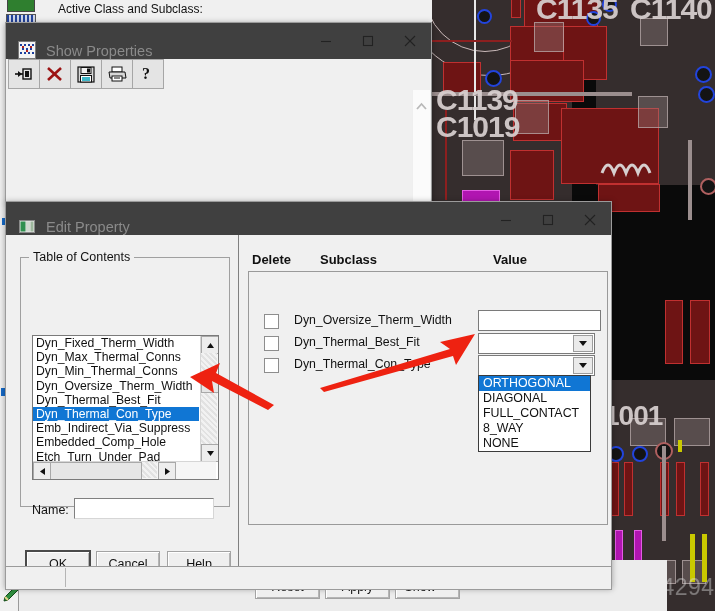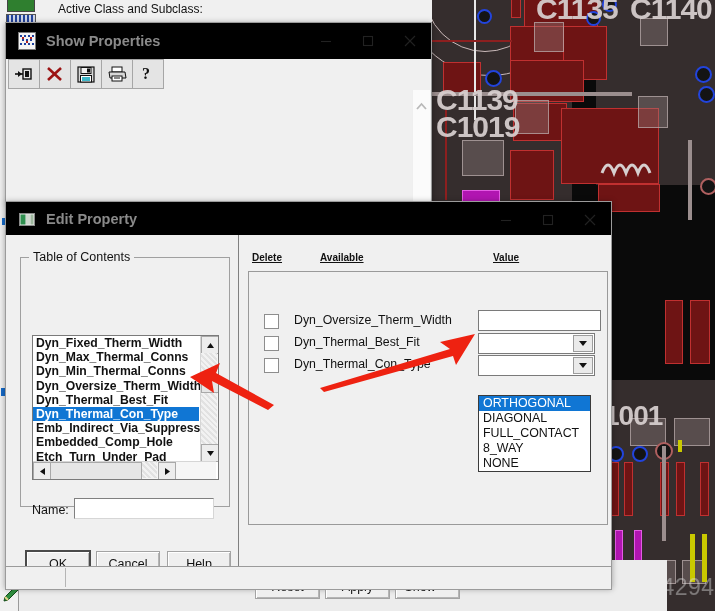--- a/index.html
+++ b/index.html
@@ -48,21 +48,21 @@
 
   
   #left-sliver{position:absolute;left:0;top:22px;width:18px;height:589px;background:#f0f0f0;border-right:1px solid #9a9a9a;}
   #left-sliver .blue{position:absolute;left:2px;top:196px;width:5px;height:7px;background:#1569c7;}
   #left-sliver .blue2{position:absolute;left:1px;top:366px;width:6px;height:8px;background:#1569c7;}
   #left-sliver .pen{position:absolute;left:1px;top:560px;width:22px;height:22px;}
   #panelbg{position:absolute;left:19px;top:560px;width:648px;height:51px;background:#ececec;}
 
   
   .win{position:absolute;background:#f0f0f0;border:1px solid #9b9b9b;box-shadow:0 1px 6px rgba(0,0,0,.35);}
-  .titlebar{height:36px;background:#000000;display:flex;align-items:center;position:relative;font-weight:bold;}
+  .titlebar{height:36px;background:#404040;display:flex;align-items:flex-end;position:relative;}
   .titlebar .tb-icon{width:18px;height:18px;margin-left:12px;margin-right:10px;flex:0 0 auto;}
   .titlebar .tb-title{font-size:14.5px;color:#8a8a8a;}
   .tb-btns{position:absolute;right:0;top:0;height:36px;display:flex;}
   .tb-btn{width:42px;height:36px;display:flex;align-items:center;justify-content:center;}
   .gl{stroke:#222;stroke-width:1.1;fill:none;}
 
   
   #showprops{left:5px;top:22px;width:425px;height:180px;}
   #sp-toolbar{height:30px;background:#f0f0f0;display:flex;align-items:center;padding-left:2px;gap:0;}
   .tbtn{width:30px;height:28px;border:1px solid #a6a6a6;background:#e4e4e4;
@@ -77,42 +77,42 @@
   #ep-title{height:33px;}
   #ep-body{position:absolute;left:0;top:33px;width:605px;height:352px;background:#f0f0f0;}
 
   .divider-v{position:absolute;background:#808080;width:1px;}
 
   
   .groupbox{position:absolute;border:1px solid #a0a0a0;}
   .gb-legend{position:absolute;background:#f0f0f0;padding:0 4px;font-size:12.5px;color:#111;}
   .sub-label{position:absolute;font-size:12.5px;color:#111;}
 
-  .listbox{position:absolute;background:#fff;border:1px solid #7a7a7a;overflow:hidden;font-weight:bold;}
+  .listbox{position:absolute;background:#fff;border:1px solid #7a7a7a;overflow:hidden;}
   .li{height:14.2px;font-size:12.2px;color:#111;padding-left:3px;line-height:14.2px;white-space:nowrap;}
   .li.sel{background:#1076d4;color:#fff;}
 
   .sbar-v{position:absolute;width:17px;background:#f6f6f6;border-left:1px solid #d6d6d6;}
   .sbar-h{position:absolute;height:17px;background:#f6f6f6;border-top:1px solid #d6d6d6;}
   .sb-btn{position:absolute;width:16px;height:16px;background:#ededed;border:1px solid #a9a9a9;
           display:flex;align-items:center;justify-content:center;}
   .sb-thumb{position:absolute;background:#e6e6e6;border:1px solid #a9a9a9;}
   .sb-track{position:absolute;background:
      repeating-linear-gradient(45deg,#f2f2f2 0 2px,#e2e2e2 2px 4px);}
 
   .txtfield{position:absolute;background:#fff;border:1px solid #7a7a7a;}
   .txtfield.inset{border-top-color:#808080;border-left-color:#808080;border-right-color:#d6d6d6;border-bottom-color:#d6d6d6;}
 
   .btn{position:absolute;background:#efefef;border:1px solid #a3a3a3;
        box-shadow: inset 1px 1px 0 #ffffff, inset -1px -1px 0 #b5b5b5;
        font-size:12.5px;color:#111;display:flex;align-items:center;justify-content:center;}
   .btn.default{border:2px solid #4a4a4a;}
 
   
-  .colhdr{position:absolute;font-size:10px;font-weight:700;color:#111;text-decoration:underline;}
+  .colhdr{position:absolute;font-size:13px;font-weight:700;color:#111;}
   .tablebox{position:absolute;border-top:1px solid #9a9a9a;}
   .rowchk{position:absolute;width:13px;height:13px;background:#fff;border:1px solid #8d8d8d;}
   .rowname{position:absolute;font-size:12.3px;color:#111;white-space:nowrap;}
   .combo{position:absolute;background:#fff;border:1px solid #7a7a7a;}
   .combo .arrowbtn{position:absolute;right:1px;top:1px;width:18px;bottom:1px;background:#eaeaea;
         border:1px solid #9c9c9c;display:flex;align-items:center;justify-content:center;}
   .dropdown{position:absolute;background:#fff;border:1px solid #3b3b3b;z-index:40;}
   .dd-item{height:15px;line-height:15px;font-size:12.4px;padding-left:4px;color:#111;
            font-family:"Liberation Sans",sans-serif;white-space:nowrap;}
   .dd-item.sel{background:#1076d4;color:#fff;}
@@ -399,21 +399,21 @@
     </div>
 
     <div class="sub-label" style="left:26px;top:268px;">Name:</div>
     <input class="txtfield inset" type="text" style="left: 68px; top: 263px; width: 132px; height: 19px; outline: none; padding: 0px 3px; font-size: 12px; font-family: &quot;Liberation Sans&quot;, sans-serif;" placeholder="">
 
     <div class="btn default" style="left:19px;top:315px;width:62px;height:24px;">OK</div>
     <div class="btn" style="left:90px;top:316px;width:62px;height:23px;">Cancel</div>
     <div class="btn" style="left:161px;top:316px;width:62px;height:23px;">Help</div>
 
     <div class="colhdr" style="left:246px;top:17px;">Delete</div>
-    <div class="colhdr" style="left:314px;top:17px;">Available</div>
+    <div class="colhdr" style="left:314px;top:17px;">Subclass</div>
     <div class="colhdr" style="left:487px;top:17px;">Value</div>
 
     <div class="tablebox" style="left:242px;top:36px;width:358px;height:252px;border-left:1px solid #9a9a9a;border-right:1px solid #9a9a9a;border-bottom:1px solid #9a9a9a;"></div>
 
     <div class="rowchk" style="left:258px;top:79px;"></div>
     <div class="rowname" style="left:288px;top:78px;">Dyn_Oversize_Therm_Width</div>
     <input class="txtfield" type="text" style="left: 472px; top: 75px; width: 115px; height: 19px; outline: none; padding: 0px 3px; font-size: 12px; font-family: &quot;Liberation Sans&quot;, sans-serif;">
 
     <div class="rowchk" style="left:258px;top:101px;"></div>
     <div class="rowname" style="left:288px;top:100px;">Dyn_Thermal_Best_Fit</div>
@@ -428,21 +428,21 @@
     <div class="rowchk" style="left:258px;top:123px;"></div>
     <div class="rowname" style="left:288px;top:122px;">Dyn_Thermal_Con_Type</div>
     <div class="combo" style="left:472px;top:120px;width:115px;height:19px;">
       <div class="arrowbtn">
         <svg width="8" height="5">
             <polygon points="4,5 0,0 8,0" fill="#111"></polygon>
           </svg>
       </div>
     </div>
 
-    <div class="dropdown" style="left:472px;top:140px;width:111px;margin-top:20px;">
+    <div class="dropdown" style="left:472px;top:140px;width:111px;">
       <div class="dd-item sel">ORTHOGONAL</div>
       <div class="dd-item">DIAGONAL</div>
       <div class="dd-item">FULL_CONTACT</div>
       <div class="dd-item">8_WAY</div>
       <div class="dd-item">NONE</div>
     </div>
 
     <div class="btn" style="left:249px;top:339px;width:63px;height:23px;">Reset</div>
     <div class="btn" style="left:319px;top:339px;width:63px;height:23px;">Apply</div>
     <div class="btn" style="left:389px;top:339px;width:63px;height:23px;">Show -&gt;</div>

